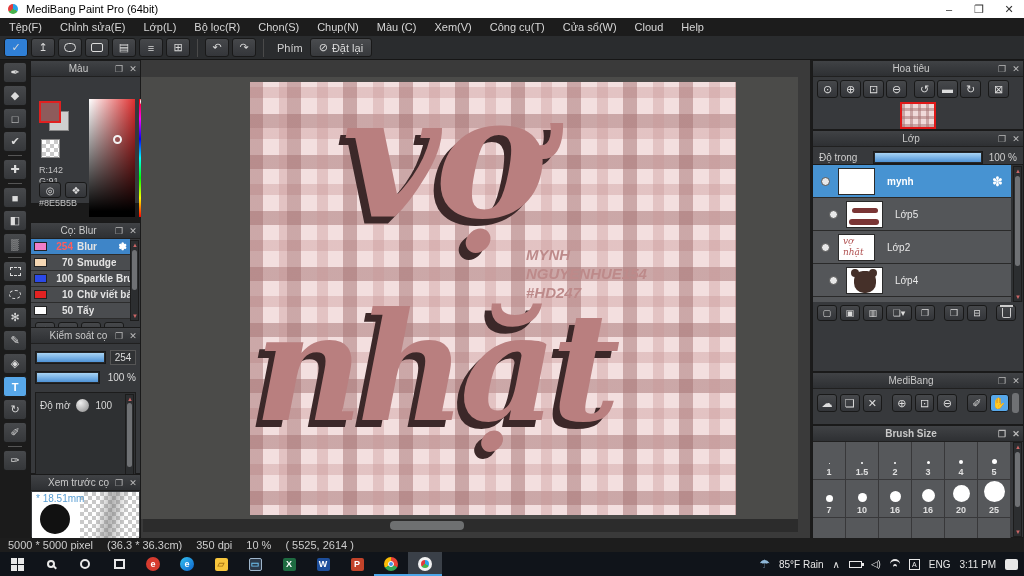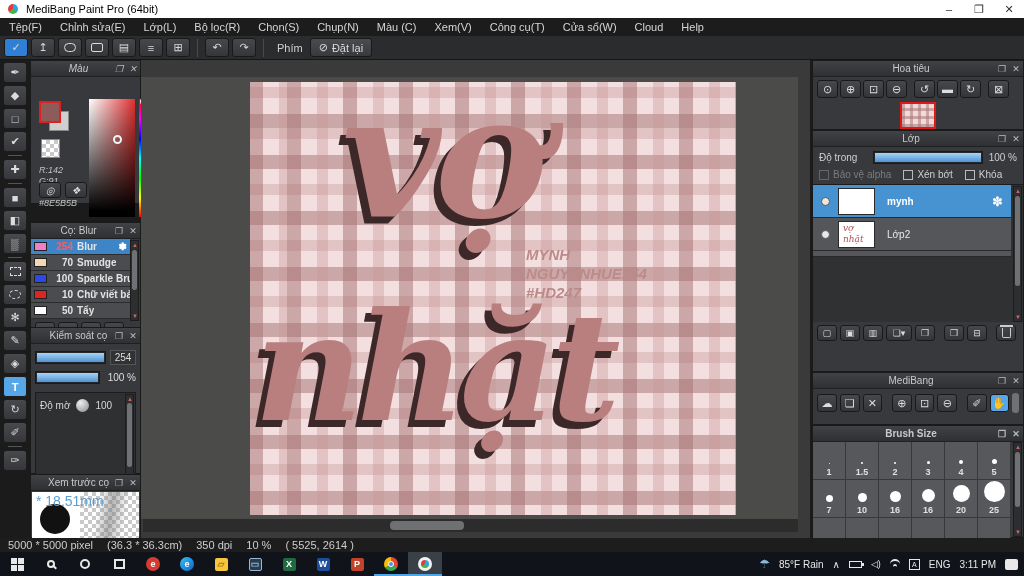--- a/index.html
+++ b/index.html
@@ -241,21 +241,21 @@
     <span class="tool">✻</span>
     <span class="tool">✎</span>
     <span class="tool">◈</span>
     <span class="tool active">T</span>
     <span class="tool">↻</span>
     <span class="tool">✐</span>
     <span class="tool-div"></span>
     <span class="tool">✑</span>
   </div>
 
-  <div class="panel" style="left:30px; top:60px; width:111px; height:144px;font-style:italic;">
+  <div class="panel" style="left:30px; top:60px; width:111px; height:144px;">
     <div class="phead">
       <span class="hicon"></span>
       <span class="ttl">Màu</span>
       <span class="hicon">❐</span>
       <span class="hicon">✕</span>
     </div>
     <div style="position:relative; height:127px;">
       <div class="swatch-bg"></div>
       <div class="swatch-fg" style="background-color: rgb(142, 91, 91);"></div>
       <div class="swatch-tr checker"></div>
@@ -358,21 +358,21 @@
   </div>
 
   <div class="panel" style="left:30px; top:474px; width:111px; height:64px;">
     <div class="phead">
       <span class="hicon"></span>
       <span class="ttl">Xem trước cọ</span>
       <span class="hicon">❐</span>
       <span class="hicon">✕</span>
     </div>
     <div style="position:relative; height:46px; background:#fff; margin:1px; overflow:hidden;">
-      <span style="position:absolute; left:4px; top:1px; color:#5a9fd4; font-size:14px; z-index:2;">* 18.51mm</span>
+      <span style="position:absolute; left:4px; top:1px; color:#5a9fd4; font-size:10px; z-index:2;">* 18.51mm</span>
       <span style="position:absolute; left:8px; top:12px; width:30px; height:30px; border-radius:50%; background:#111;"></span>
       <span class="checker" style="position:absolute; left:48px; top:0; width:61px; height:46px;">
         <span style="position:absolute; inset:0; background:linear-gradient(100deg, transparent 30%, rgba(120,120,120,.55) 50%, transparent 72%);"></span>
       </span>
     </div>
   </div>
 
   <div id="canvas-region">
     <div id="viewport">
       <div id="artboard">
@@ -422,42 +422,51 @@
       <span class="hicon">❐</span>
       <span class="hicon">✕</span>
     </div>
     <div style="display:flex; align-items:center; gap:6px; padding:4px 6px 0; color:#cfcfcf; font-size:10px;">
       <span style="width:48px;">Độ trong</span>
       <span class="slider" style="flex:1;">
           <span class="sfill"></span>
         </span>
       <span>100 %</span>
     </div>
-    <div style="display:flex; align-items:center; gap:4px; padding:5px 6px 4px; font-size:10px;">
-      <span class="cb dis"></span>
-      <span style="color:#7b7b7b;">Bảo vệ alpha</span>
-      <span class="cb" style="margin-left:8px;"></span>
-      <span style="color:#cfcfcf;">Xén bớt</span>
-      <span class="cb" style="margin-left:8px;"></span>
-      <span style="color:#cfcfcf;">Khóa</span>
-    </div>
     <div style="position:relative; height:138px; overflow:hidden; background:#2f3133; border-top:1px solid #1c1c1c;">
       <div style="width:198px;">
         <div class="lrow sel">
           <span class="eye"></span>
           <span class="lthumb mini-plaid"></span>
           <span class="lname">mynh</span>
           <span class="lgear">✽</span>
         </div>
         <div class="lrow">
+          <span class="eye" style="margin-left:16px;"></span>
+          <span class="lthumb checker">
+            <span style="position:absolute; left:5px; top:6px; width:26px; height:5px; background:#7a3535; border-radius:3px;"></span>
+            <span style="position:absolute; left:2px; top:17px; width:30px; height:6px; background:#7a3535; border-radius:3px;"></span>
+          </span>
+          <span class="lname">Lớp5</span>
+        </div>
+        <div class="lrow">
           <span class="eye"></span>
           <span class="lthumb checker">
             <span style="position:absolute; left:4px; top:1px; color:#b05050; font-size:9px; font-style:italic; font-family:'DejaVu Serif',serif; line-height:11px;">vợ<br>nhặt</span>
           </span>
           <span class="lname">Lớp2</span>
+        </div>
+        <div class="lrow">
+          <span class="eye" style="margin-left:16px;"></span>
+          <span class="lthumb checker">
+            <span style="position:absolute; left:7px; top:3px; width:22px; height:22px; background:#453029; border-radius:40% 40% 45% 45%;"></span>
+            <span style="position:absolute; left:4px; top:1px; width:8px; height:8px; background:#453029; border-radius:50%;"></span>
+            <span style="position:absolute; right:5px; top:1px; width:8px; height:8px; background:#453029; border-radius:50%;"></span>
+          </span>
+          <span class="lname">Lớp4</span>
         </div>
         <div class="lrow" style="height:6px;"></div>
       </div>
       <div class="vscroll" style="right:1px; top:1px; height:136px;">
         <span class="sarrow" style="top:1px; color:#c66;">▲</span>
         <span class="vthumb" style="top:9px; height:90px;"></span>
         <span class="sarrow" style="bottom:1px; color:#c66;">▼</span>
       </div>
     </div>
     <div style="display:flex; gap:3px; padding:3px 4px; align-items:center;">

